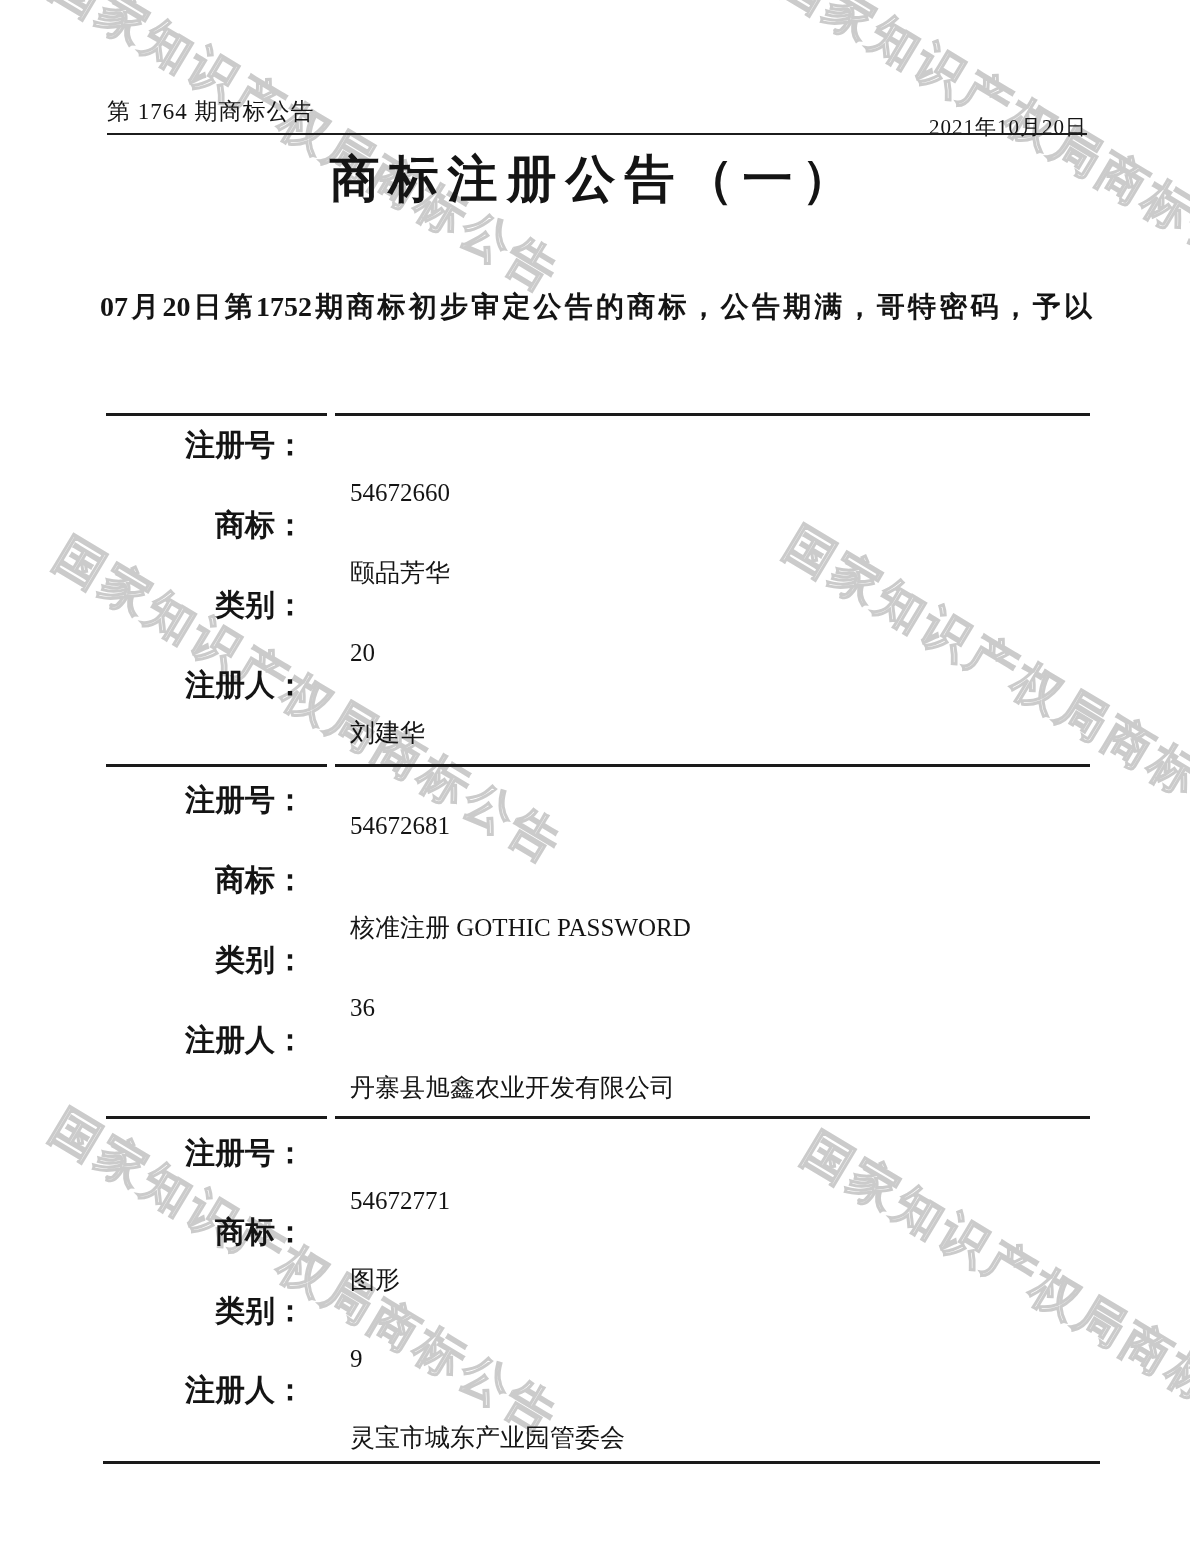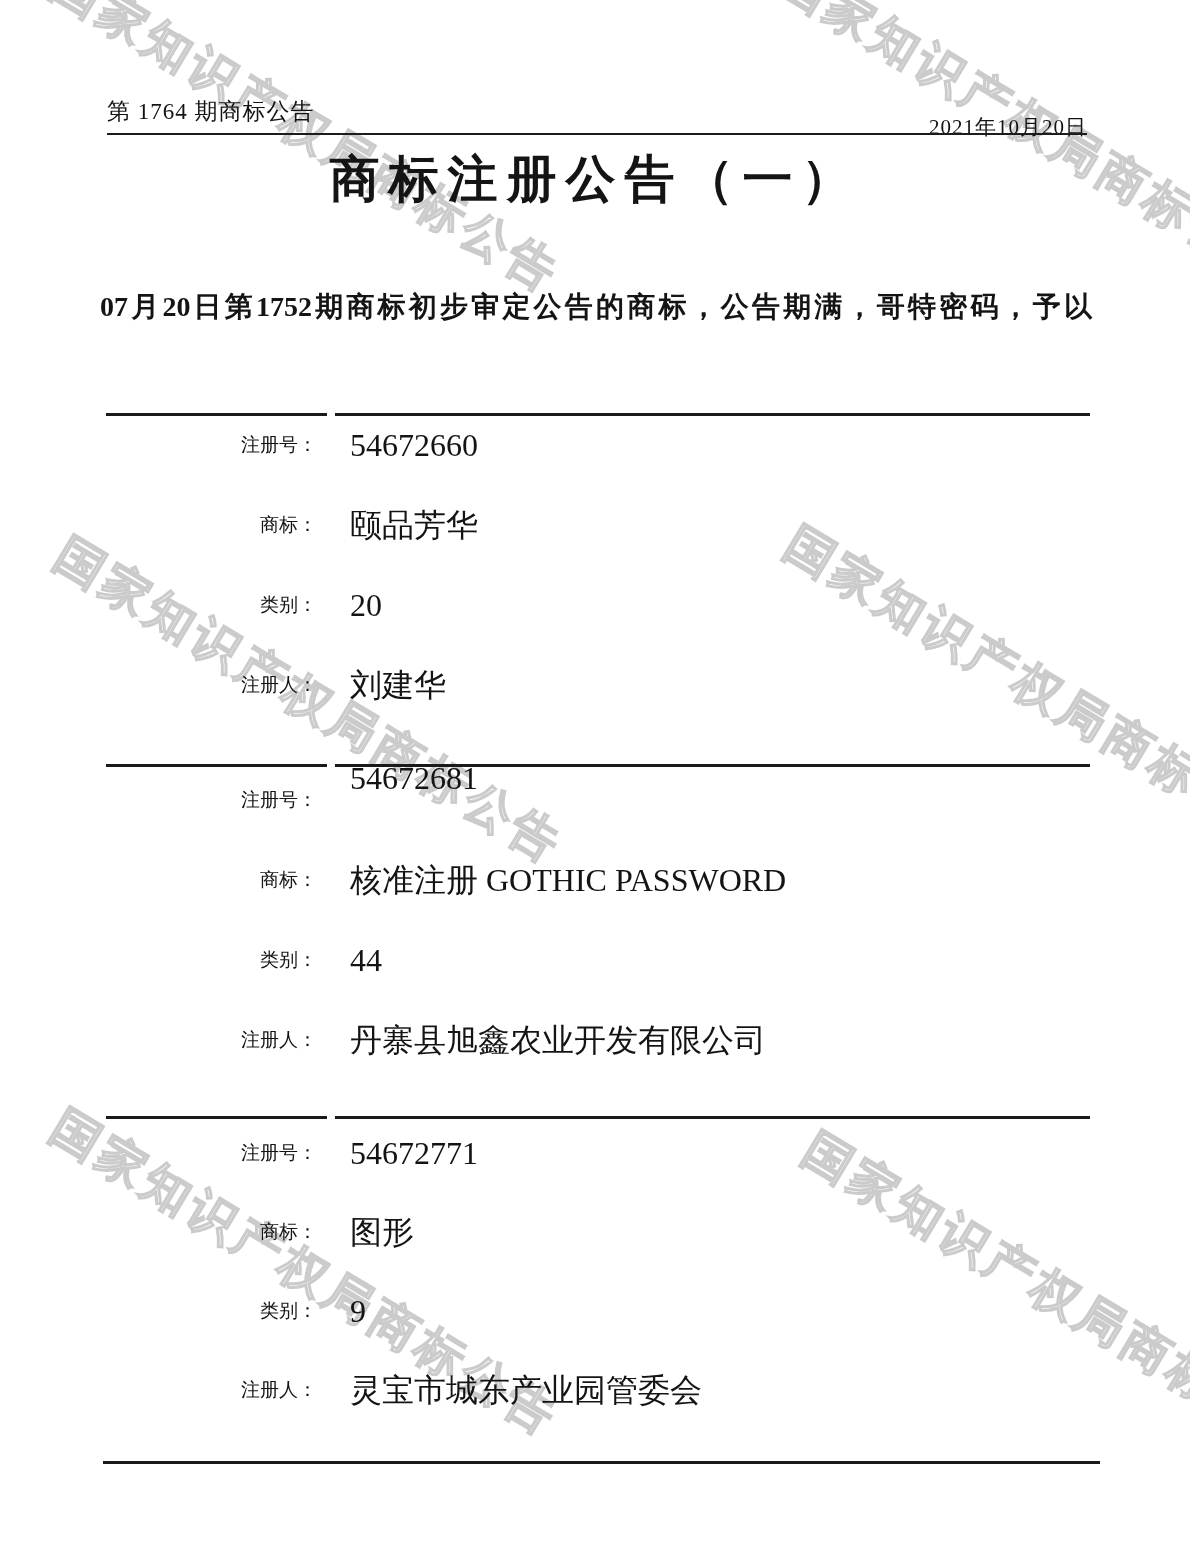--- a/index.html
+++ b/index.html
@@ -57,29 +57,30 @@
     font-size:28px;font-weight:bold;line-height:32px;
     z-index:2;
   }
   .intro-just{text-align:justify;text-align-last:justify;}
   .intro-indent{padding-left:68px;width:924px;}
   
   .sep-l{position:absolute;left:106px;width:221px;height:3px;background:#1a1a1a;z-index:2;}
   .sep-r{position:absolute;left:335px;width:755px;height:3px;background:#1a1a1a;z-index:2;}
   .bottom-rule{position:absolute;left:103px;top:1461px;width:997px;height:3px;background:#1a1a1a;z-index:2;}
   .fld-label{
-    position:absolute;left:100px;width:217px;height:30px;
+    position:absolute;left:88px;width:217px;height:30px;
     text-align:right;
-    font-size:19px;font-weight:normal;line-height:30px;
+    font-size:30px;font-weight:bold;line-height:30px;
     z-index:2;
   }
   .fld-value{
     position:absolute;left:350px;width:700px;height:30px;
-    font-size:32px;line-height:30px;
+    font-size:25px;line-height:30px;
     z-index:2;
+    margin-top:48px;
   }
 </style>
 </head>
 <body>
 
 <div class="page">
 
   <div class="wm" style="left: 73px; top: -48px; -webkit-text-stroke-color: rgb(203, 203, 203);">国家知识产权局商标公告</div>
   <div class="wm" style="left: 800px; top: -52px; -webkit-text-stroke-color: rgb(203, 203, 203);">国家知识产权局商标公告</div>
   <div class="wm" style="left: 76px; top: 523px; -webkit-text-stroke-color: rgb(203, 203, 203);">国家知识产权局商标公告</div>
@@ -111,21 +112,21 @@
 
   <div class="sep-l" style="top:764px"></div>
   <div class="sep-r" style="top:764px"></div>
 
   <div>
     <div class="fld-label" style="top:785px">注册号：</div>
     <div class="fld-value" style="top:763px">54672681</div>
     <div class="fld-label" style="top:865px">商标：</div>
     <div class="fld-value" style="top:865px">核准注册 GOTHIC PASSWORD</div>
     <div class="fld-label" style="top:945px">类别：</div>
-    <div class="fld-value" style="top:945px">44</div>
+    <div class="fld-value" style="top:945px">36</div>
     <div class="fld-label" style="top:1025px">注册人：</div>
     <div class="fld-value" style="top:1025px">丹寨县旭鑫农业开发有限公司</div>
   </div>
 
   <div class="sep-l" style="top:1116px"></div>
   <div class="sep-r" style="top:1116px"></div>
 
   <div>
     <div class="fld-label" style="top:1138px">注册号：</div>
     <div class="fld-value" style="top:1138px">54672771</div>

